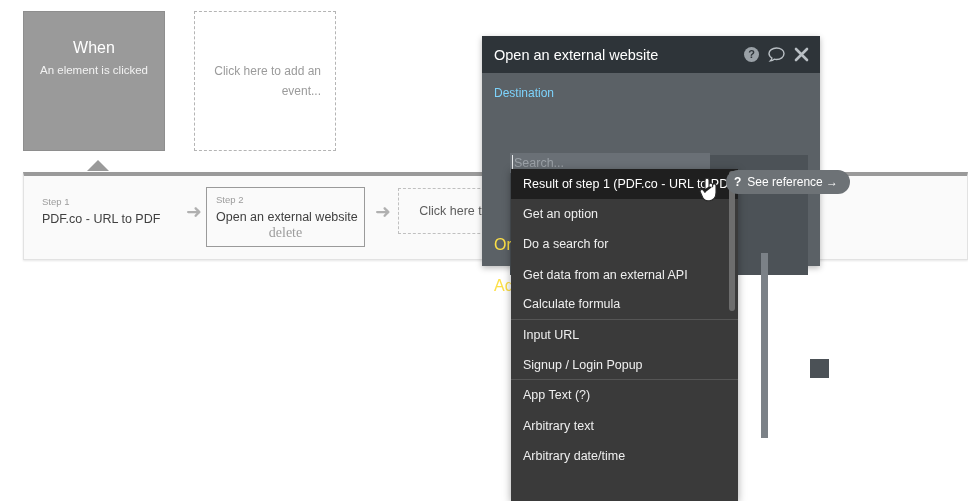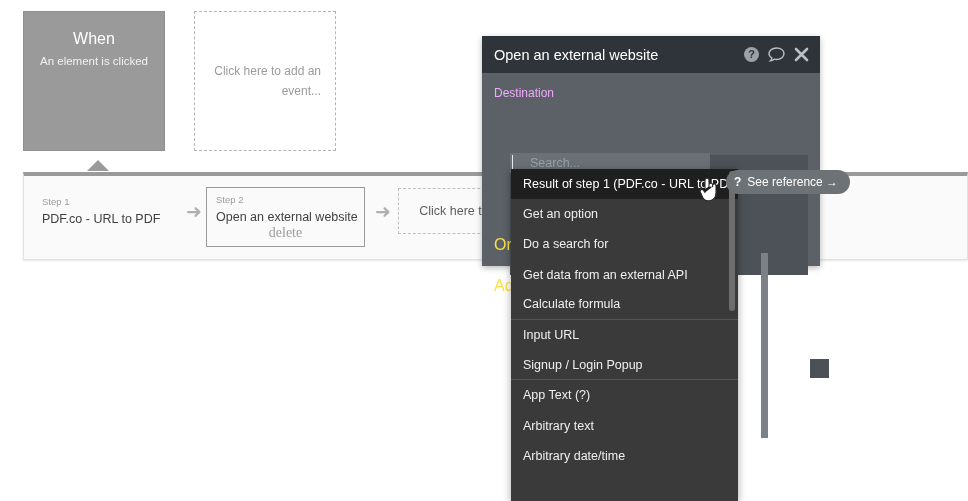--- a/index.html
+++ b/index.html
@@ -23,21 +23,21 @@
     top: 11px;
     width: 142px;
     height: 140px;
     background: #9a9a9a;
     border: 1px solid #8e8e8e;
     box-sizing: border-box;
     text-align: center;
     color: #ffffff;
   }
   .when-title {
-    margin-top: 17px;
+    margin-top: 26px;
     font-size: 16px;
     color: #ffffff;
     line-height: 20px;
   }
   .when-sub {
     margin-top: 5px;
     font-size: 11.5px;
     color: #f2f2f2;
     line-height: 14px;
   }
@@ -177,21 +177,21 @@
     font-family: "Liberation Sans", sans-serif;
   }
   .modal-body {
     padding: 12px 0 0 12px;
     position: relative;
     height: 193px;
     box-sizing: border-box;
   }
   .field-label {
     font-size: 12px;
-    color: #f0abfc;
+    color: #7dd3fc;
     line-height: 16px;
     margin-bottom: 6px;
   }
   .or-label, .add-label {
     position: absolute;
     font-size: 16px;
     color: #fde047;
     line-height: 16px;
   }
   .or-label { left: 12px; top: 164px; }
@@ -211,21 +211,21 @@
     left: 28px;
     top: 80px;
     width: 200px;
     height: 20px;
     background: #6a7076;
     border: none;
     outline: none;
     color: #000000;
     font-size: 12.5px;
     font-family: "Liberation Sans", sans-serif;
-    padding: 0 20px;
+    padding: 0 4px;
     box-sizing: border-box;
   }
   .search-input::placeholder { color: #9aa0a6; }
   .caret {
     position: absolute;
     left: 30px;
     top: 82px;
     width: 1px;
     height: 16px;
     background: #e8eaec;

